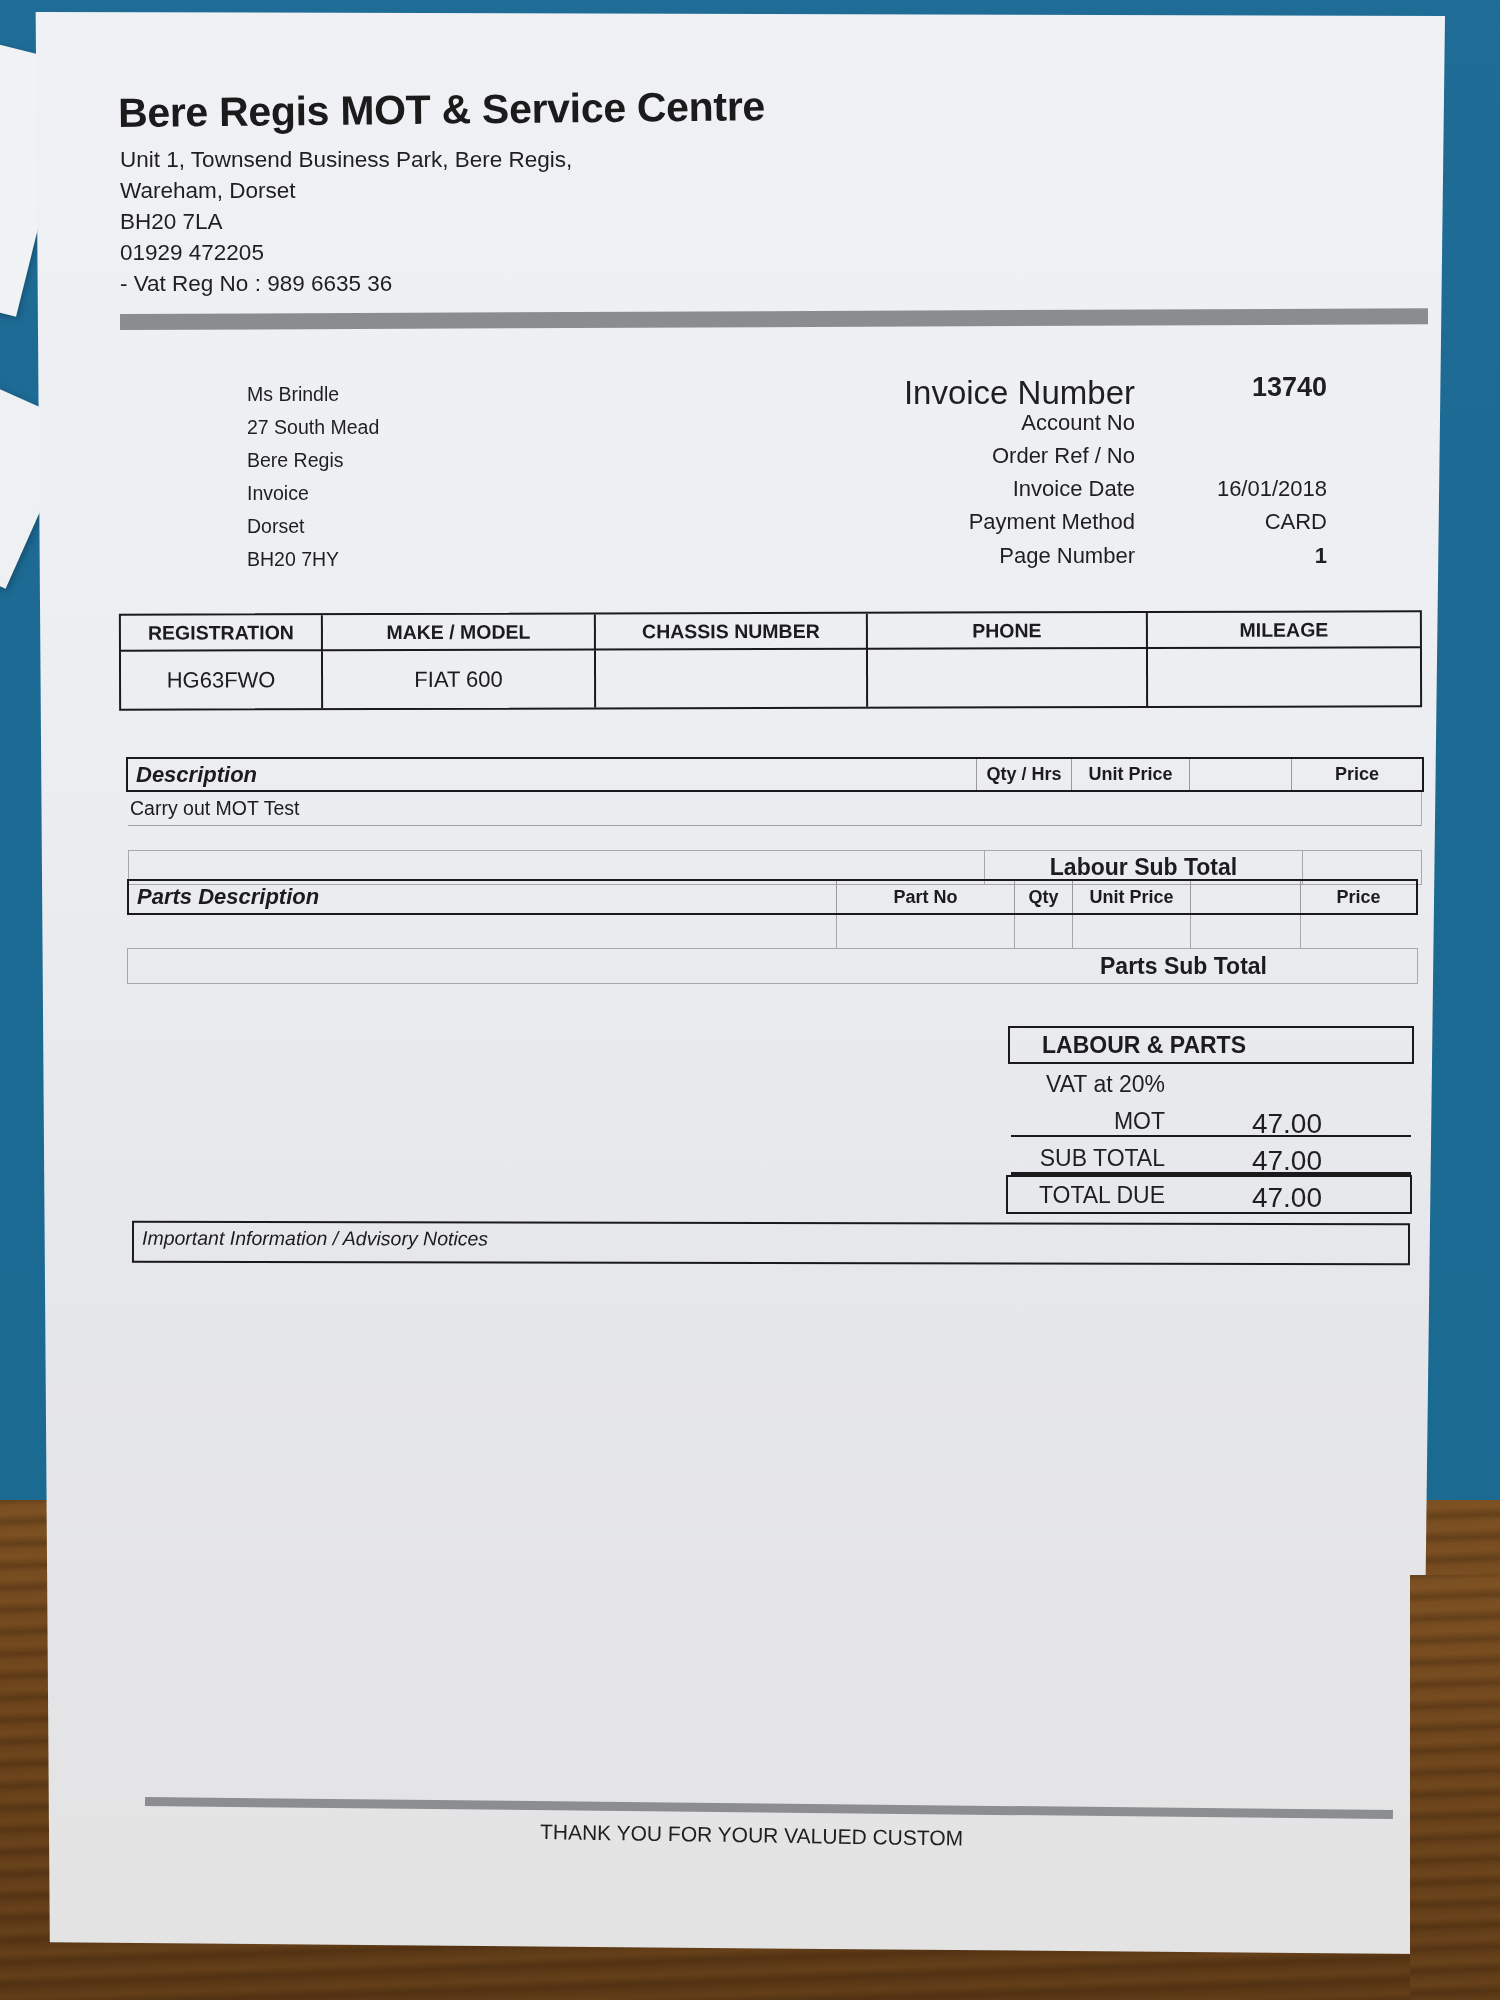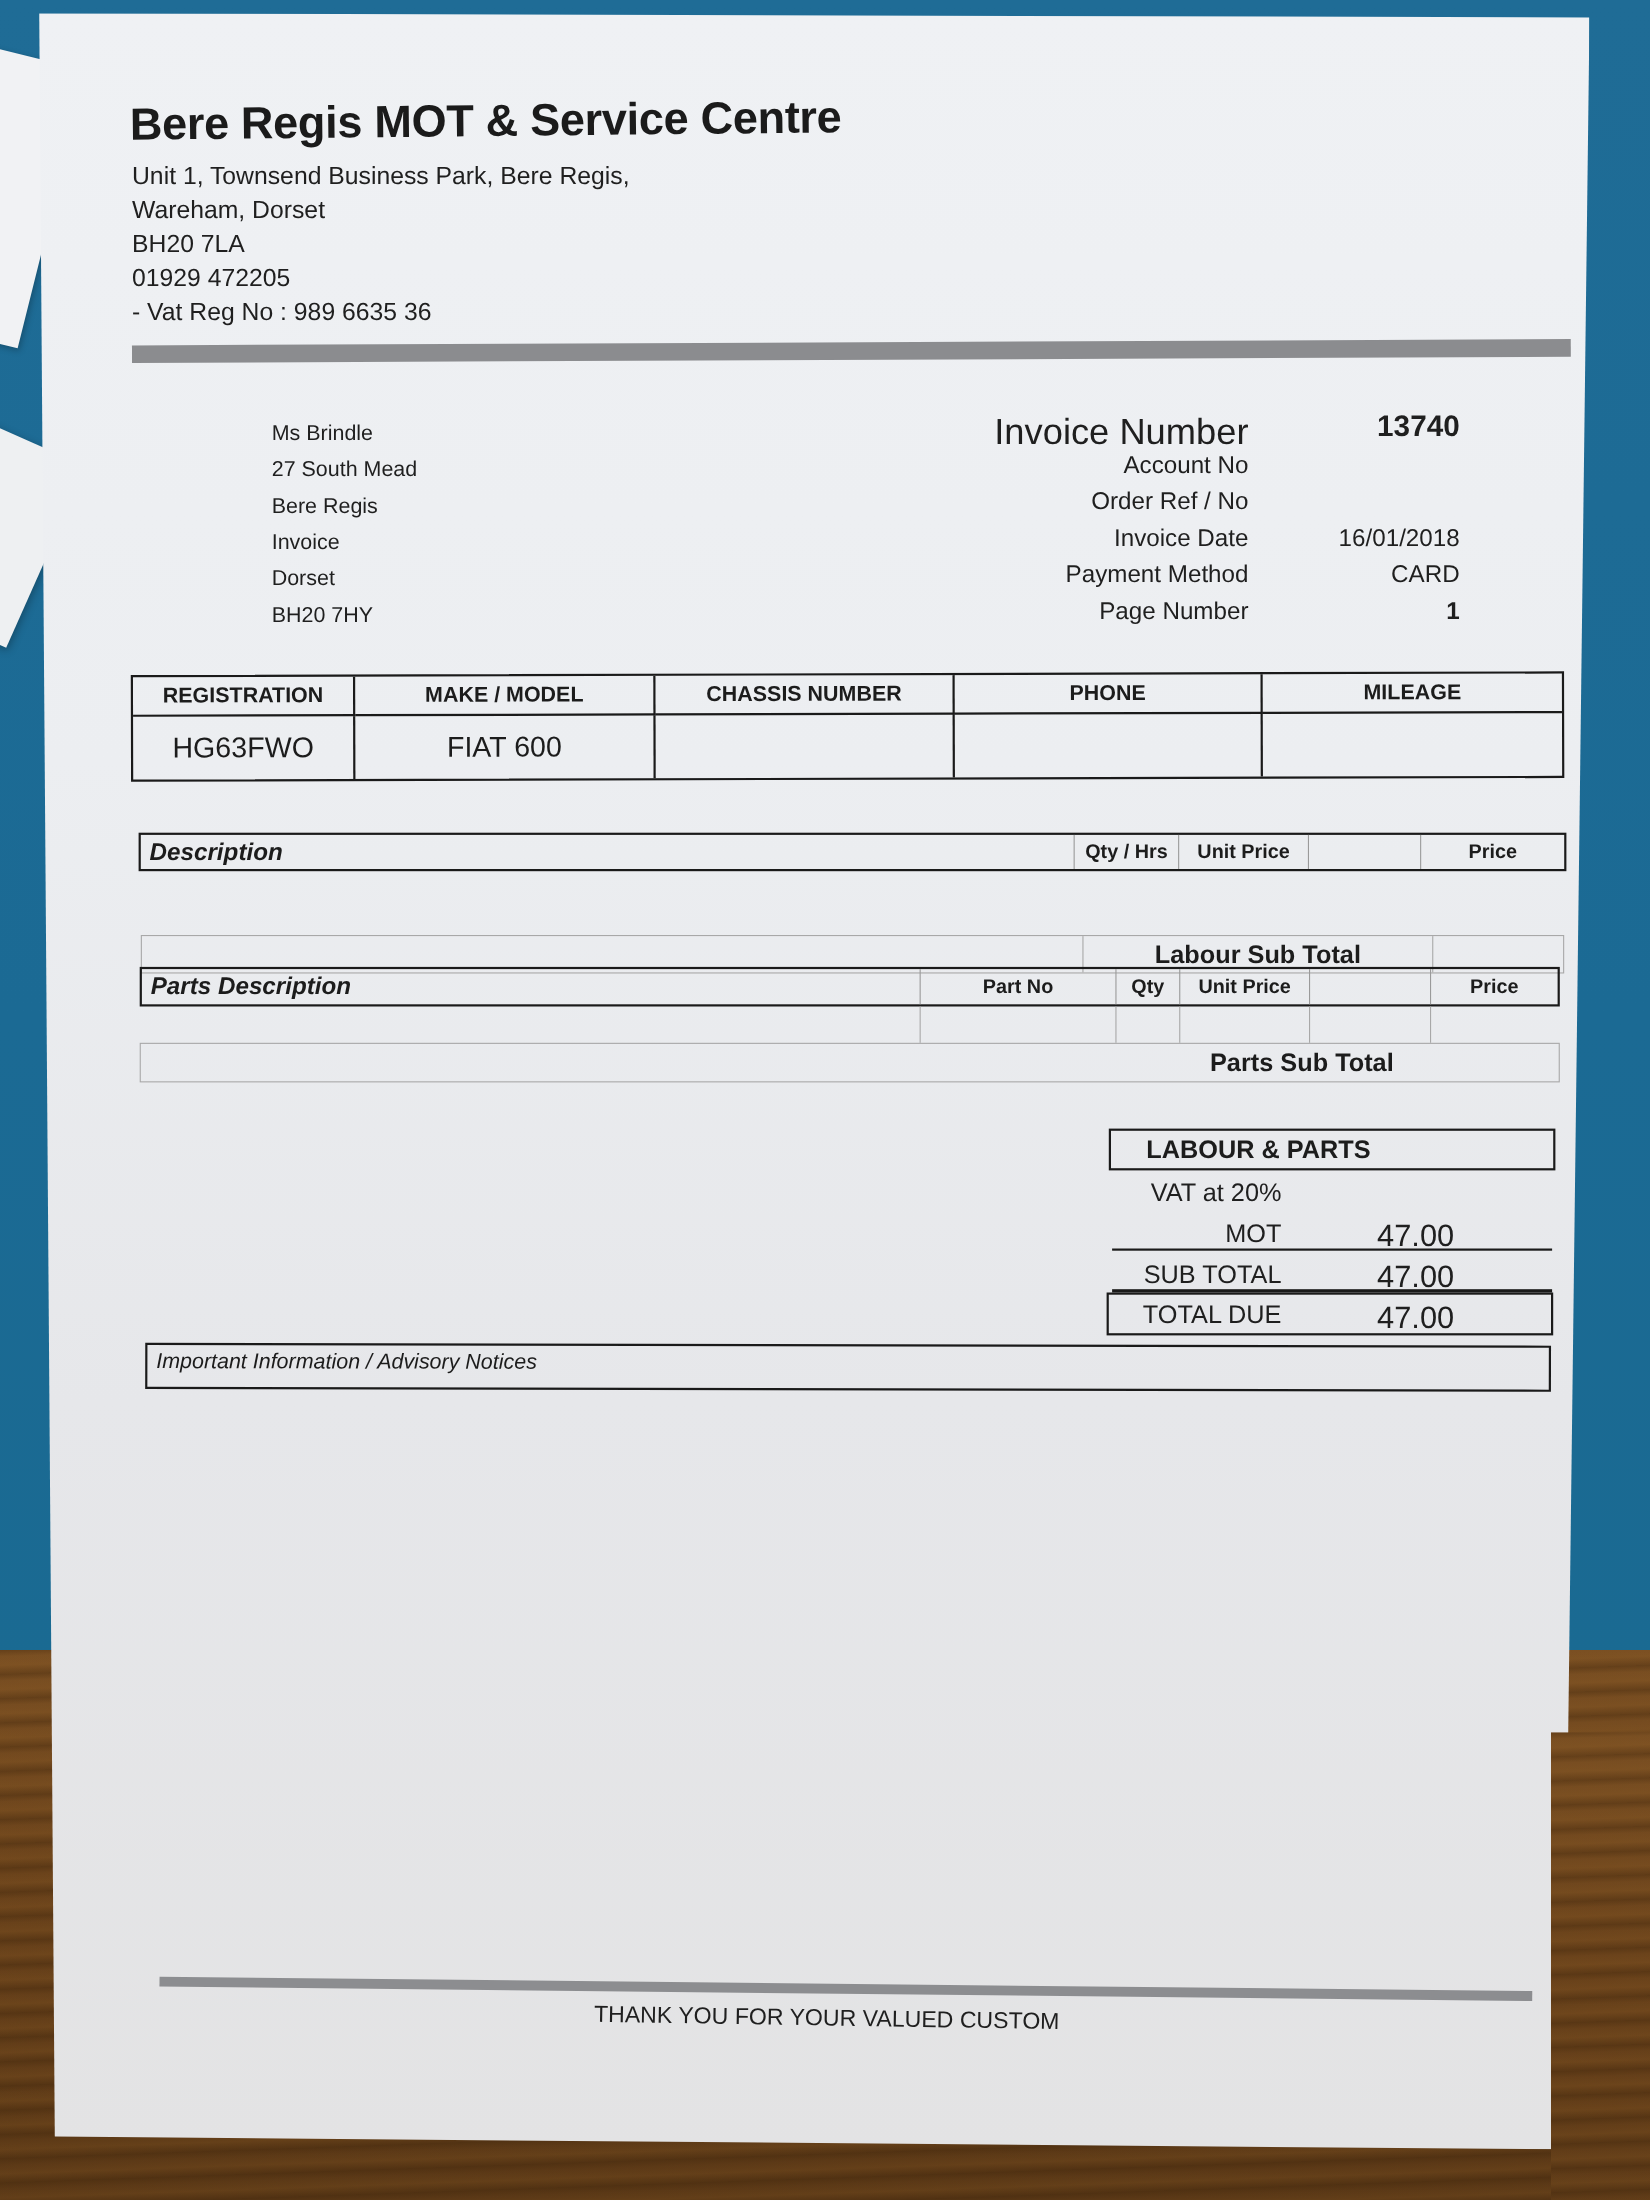--- a/index.html
+++ b/index.html
@@ -66,21 +66,21 @@
     
     .vehicle-table {
       left: 89px; top: 600px; width: 1303px; height: 97px;
       border: 2.5px solid #1a1a1a; display: grid;
       grid-template-columns: 202px 273px 272px 280px 1fr;
       grid-template-rows: 36px 1fr;
       transform: rotate(-0.15deg);
     }
     .vt-cell {
       border-right: 2px solid #1a1a1a; display: flex; align-items: center; justify-content: center;
-      font-size: 26px; color: #1c1c1c;
+      font-size: 22px; color: #1c1c1c;
     }
     .vt-cell.head { border-bottom: 2.5px solid #1a1a1a; font-weight: bold; font-size: 19.5px; }
     .vt-cell.last { border-right: none; }
 
     
     .labour-head {
       left: 96px; top: 745px; width: 1298px; height: 35px; border: 2.5px solid #1a1a1a;
       display: grid; grid-template-columns: 848px 95px 118px 102px 1fr;
     }
     .th-cell {
@@ -197,20 +197,23 @@
     <div class="vt-cell last"></div>
   </div>
 
   <div class="abs labour-head">
     <div class="th-cell first">Description</div>
     <div class="th-cell">Qty / Hrs</div>
     <div class="th-cell">Unit Price</div>
     <div class="th-cell"></div>
     <div class="th-cell">Price</div>
   </div>
+  <div class="abs labour-row">
+    <span>Carry out MOT Test</span>
+  </div>
   <div class="abs labour-subtotal">
     <div class="sub-cell first"></div>
     <div class="sub-cell">Labour Sub Total</div>
     <div class="sub-cell"></div>
   </div>
 
   <div class="abs parts-head">
     <div class="th-cell first">Parts Description</div>
     <div class="th-cell">Part No</div>
     <div class="th-cell">Qty</div>

